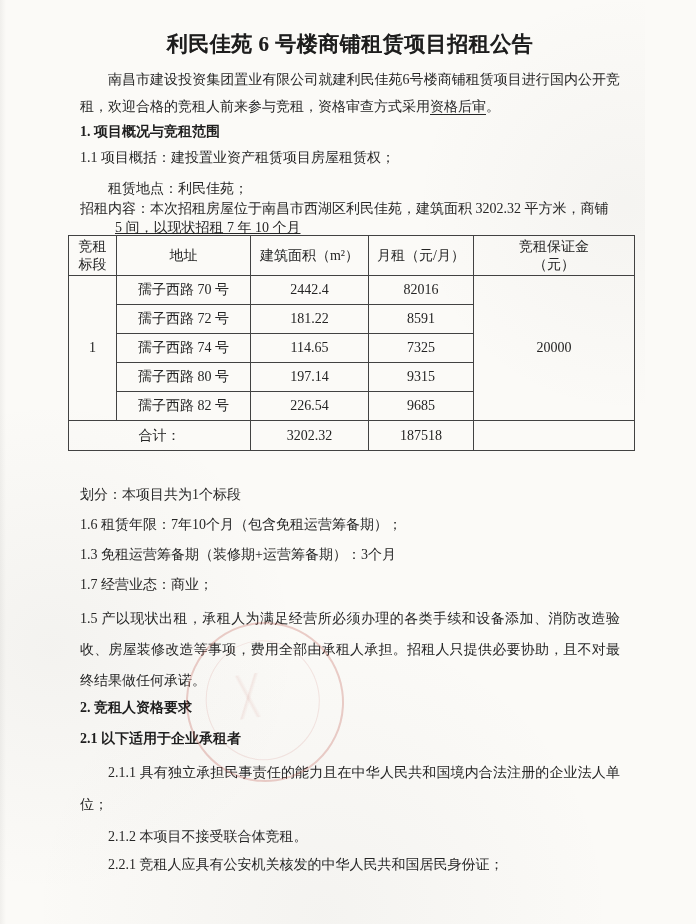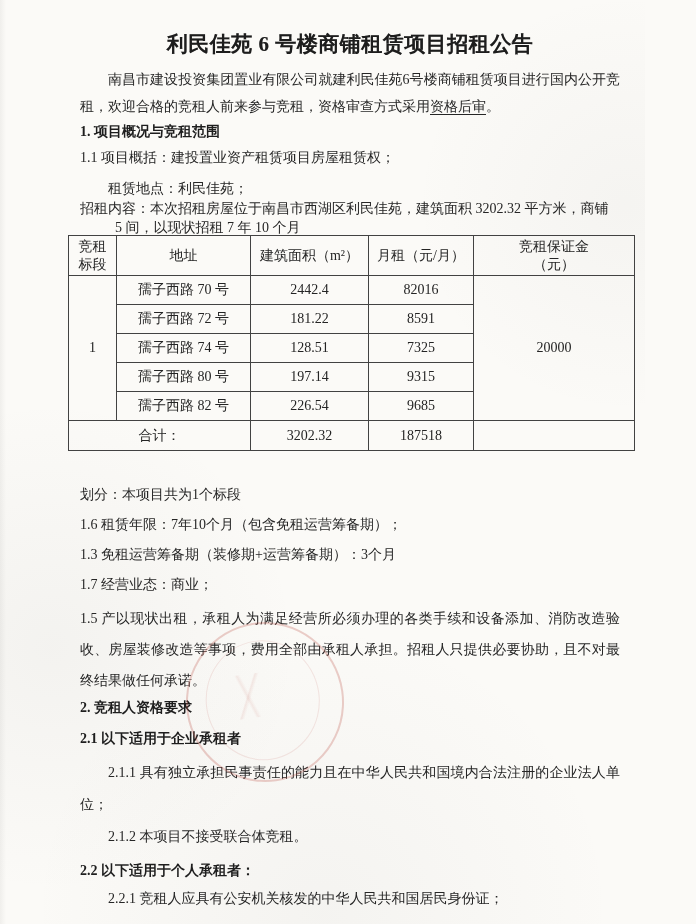--- a/index.html
+++ b/index.html
@@ -30,21 +30,21 @@
   }
   .p{font-size:14px;line-height:20px;margin:0;color:#262626;}
   .intro{margin-top:8px;line-height:27px;text-indent:2em;text-align:justify;}
   .u{text-decoration:underline;text-underline-offset:3px;}
   .h-bold{font-weight:bold;color:#1e1e1e;}
   .h1{margin-top:2px;}
   .mt6{margin-top:6px;}
   .mt8{margin-top:11px;}
   .mt10{margin-top:10px;}
   .indent2{padding-left:2em;}
-  .indent25{padding-left:2.5em;}
+  .indent25{padding-left:2.5em;text-decoration:underline;}
   .line19{line-height:19px;}
   .line19b{line-height:19px;}
   table{
     border-collapse:collapse;table-layout:fixed;
     width:566px;margin-left:-12px;margin-top:-2px;
     font-size:14px;color:#242424;
   }
   th,td{
     border:1px solid #424242;
     text-align:center;vertical-align:middle;
@@ -130,21 +130,21 @@
       <td>82016</td>
       <td rowspan="5">20000</td>
     </tr>
     <tr class="r">
       <td>孺子西路 72 号</td>
       <td>181.22</td>
       <td>8591</td>
     </tr>
     <tr class="r">
       <td>孺子西路 74 号</td>
-      <td>128.51</td>
+      <td>114.65</td>
       <td>7325</td>
     </tr>
     <tr class="r">
       <td>孺子西路 80 号</td>
       <td>197.14</td>
       <td>9315</td>
     </tr>
     <tr class="r">
       <td>孺子西路 82 号</td>
       <td>226.54</td>
@@ -162,18 +162,17 @@
   <p class="p after-table">划分：本项目共为1个标段</p>
   <p class="p mt10">1.6 租赁年限：7年10个月（包含免租运营筹备期）；</p>
   <p class="p mt10">1.3 免租运营筹备期（装修期+运营筹备期）：3个月</p>
   <p class="p mt10">1.7 经营业态：商业；</p>
   <p class="p p15">1.5 产以现状出租，承租人为满足经营所必须办理的各类手续和设备添加、消防改造验收、房屋装修改造等事项，费用全部由承租人承担。招租人只提供必要协助，且不对最终结果做任何承诺。</p>
 
   <p class="p h-bold" style="margin-top:2px;">2. 竞租人资格要求</p>
   <p class="p h-bold mt8">2.1 以下适用于企业承租者</p>
   <p class="p p211">2.1.1 具有独立承担民事责任的能力且在中华人民共和国境内合法注册的企业法人单位；</p>
   <p class="p mt6 indent2">2.1.2 本项目不接受联合体竞租。</p>
-  <p class="p h-bold mt8" style="margin-top:14px;">2.2 以下适用于个人承租者：</p>
   <p class="p indent2" style="margin-top:8px;">2.2.1 竞租人应具有公安机关核发的中华人民共和国居民身份证；</p>
 
   <div class="stamp"></div>
 
 </div>
 
 </body></html>

